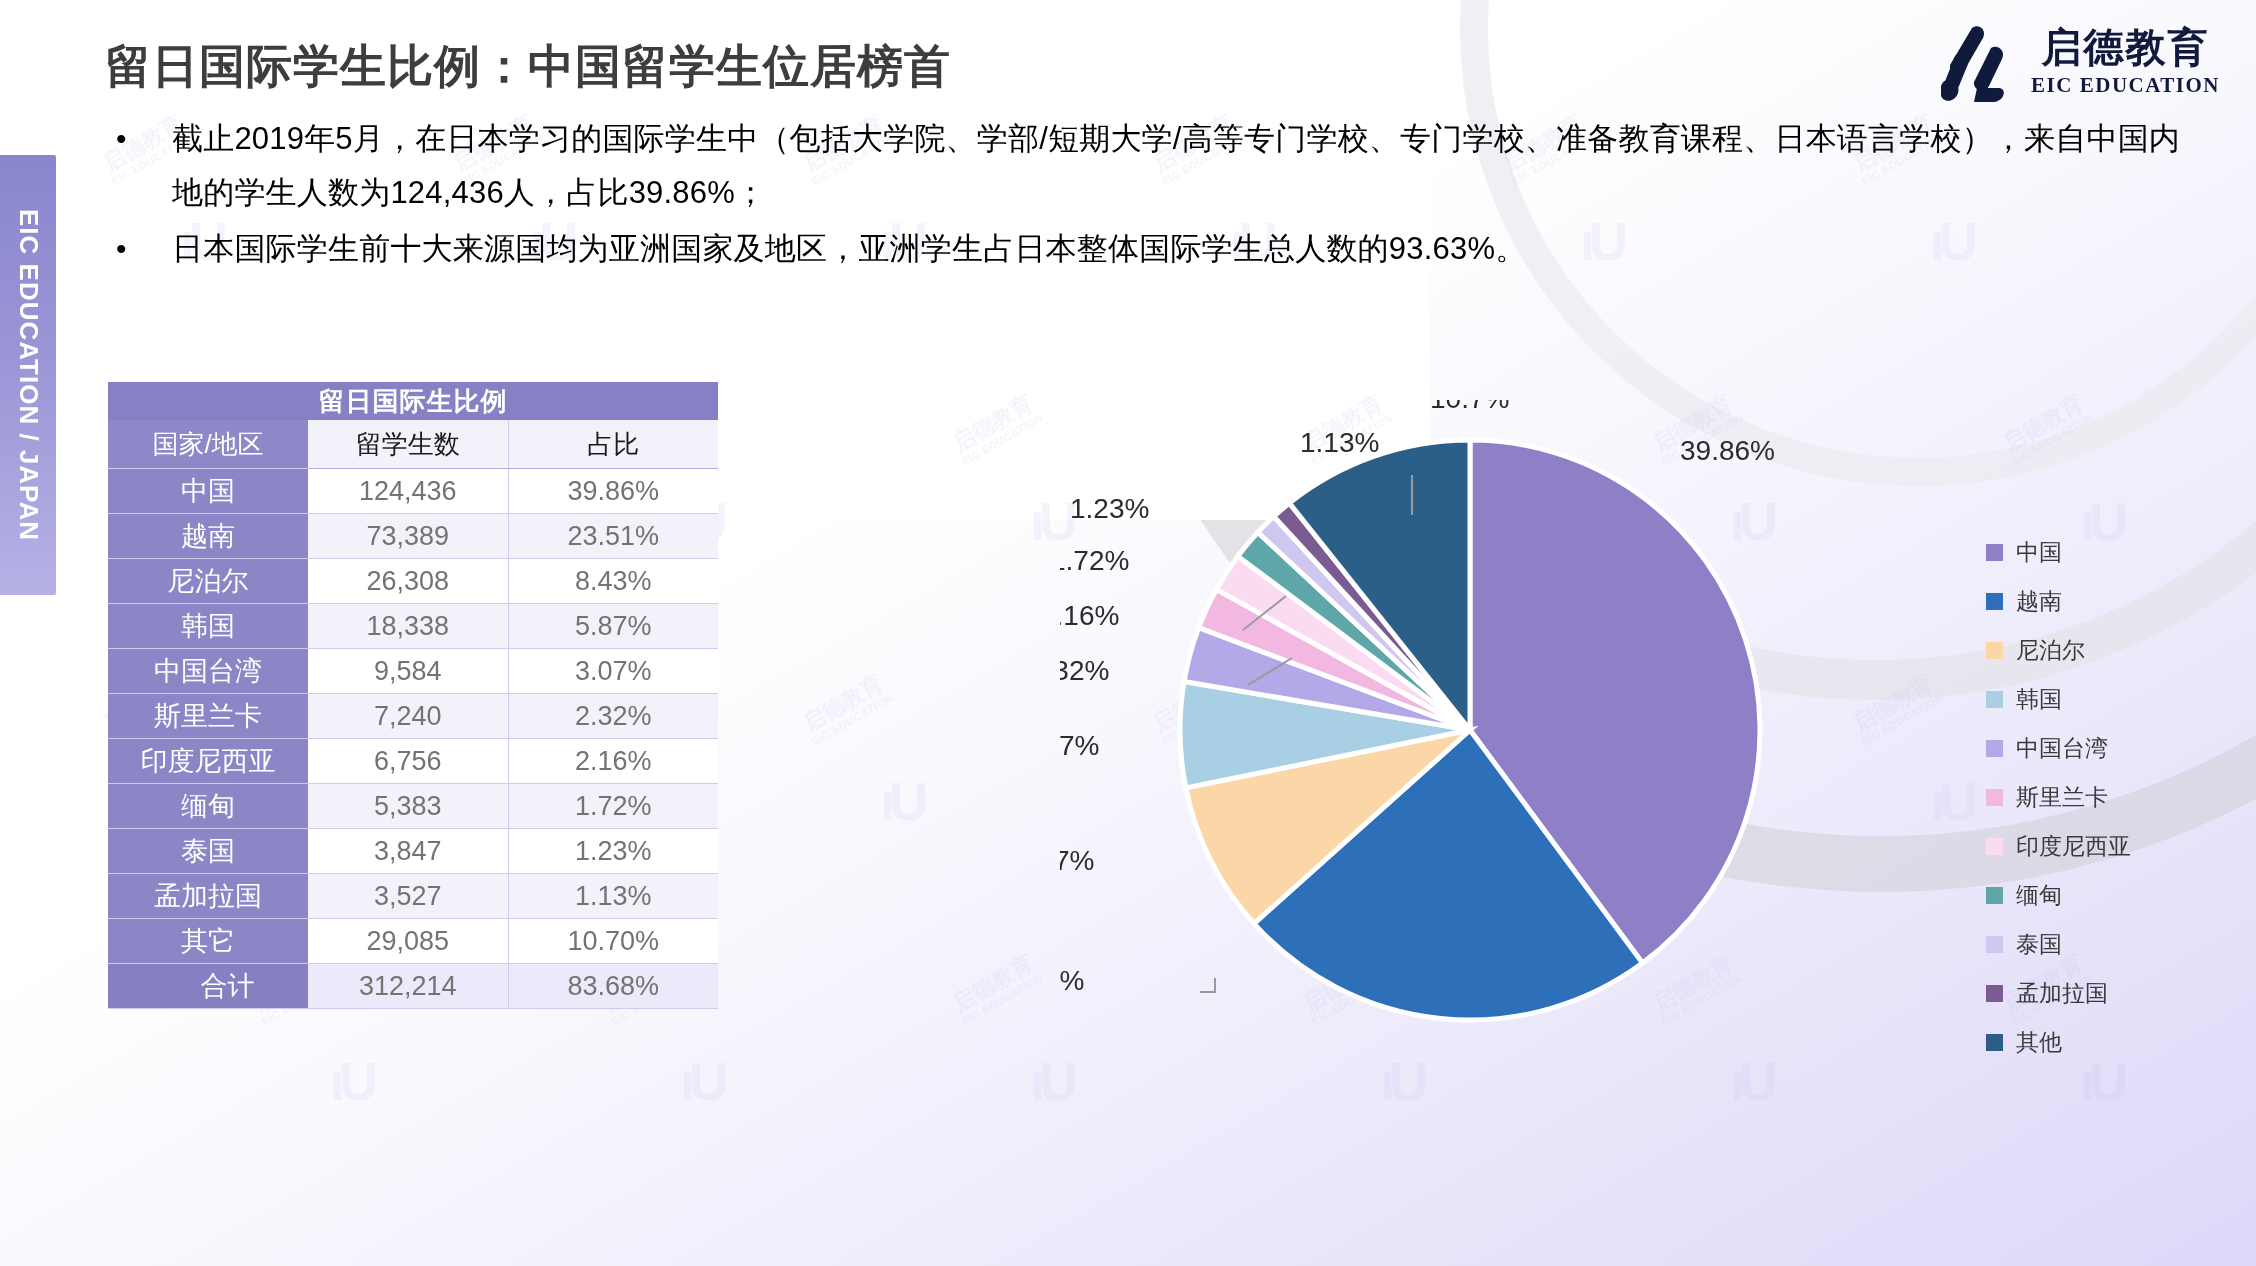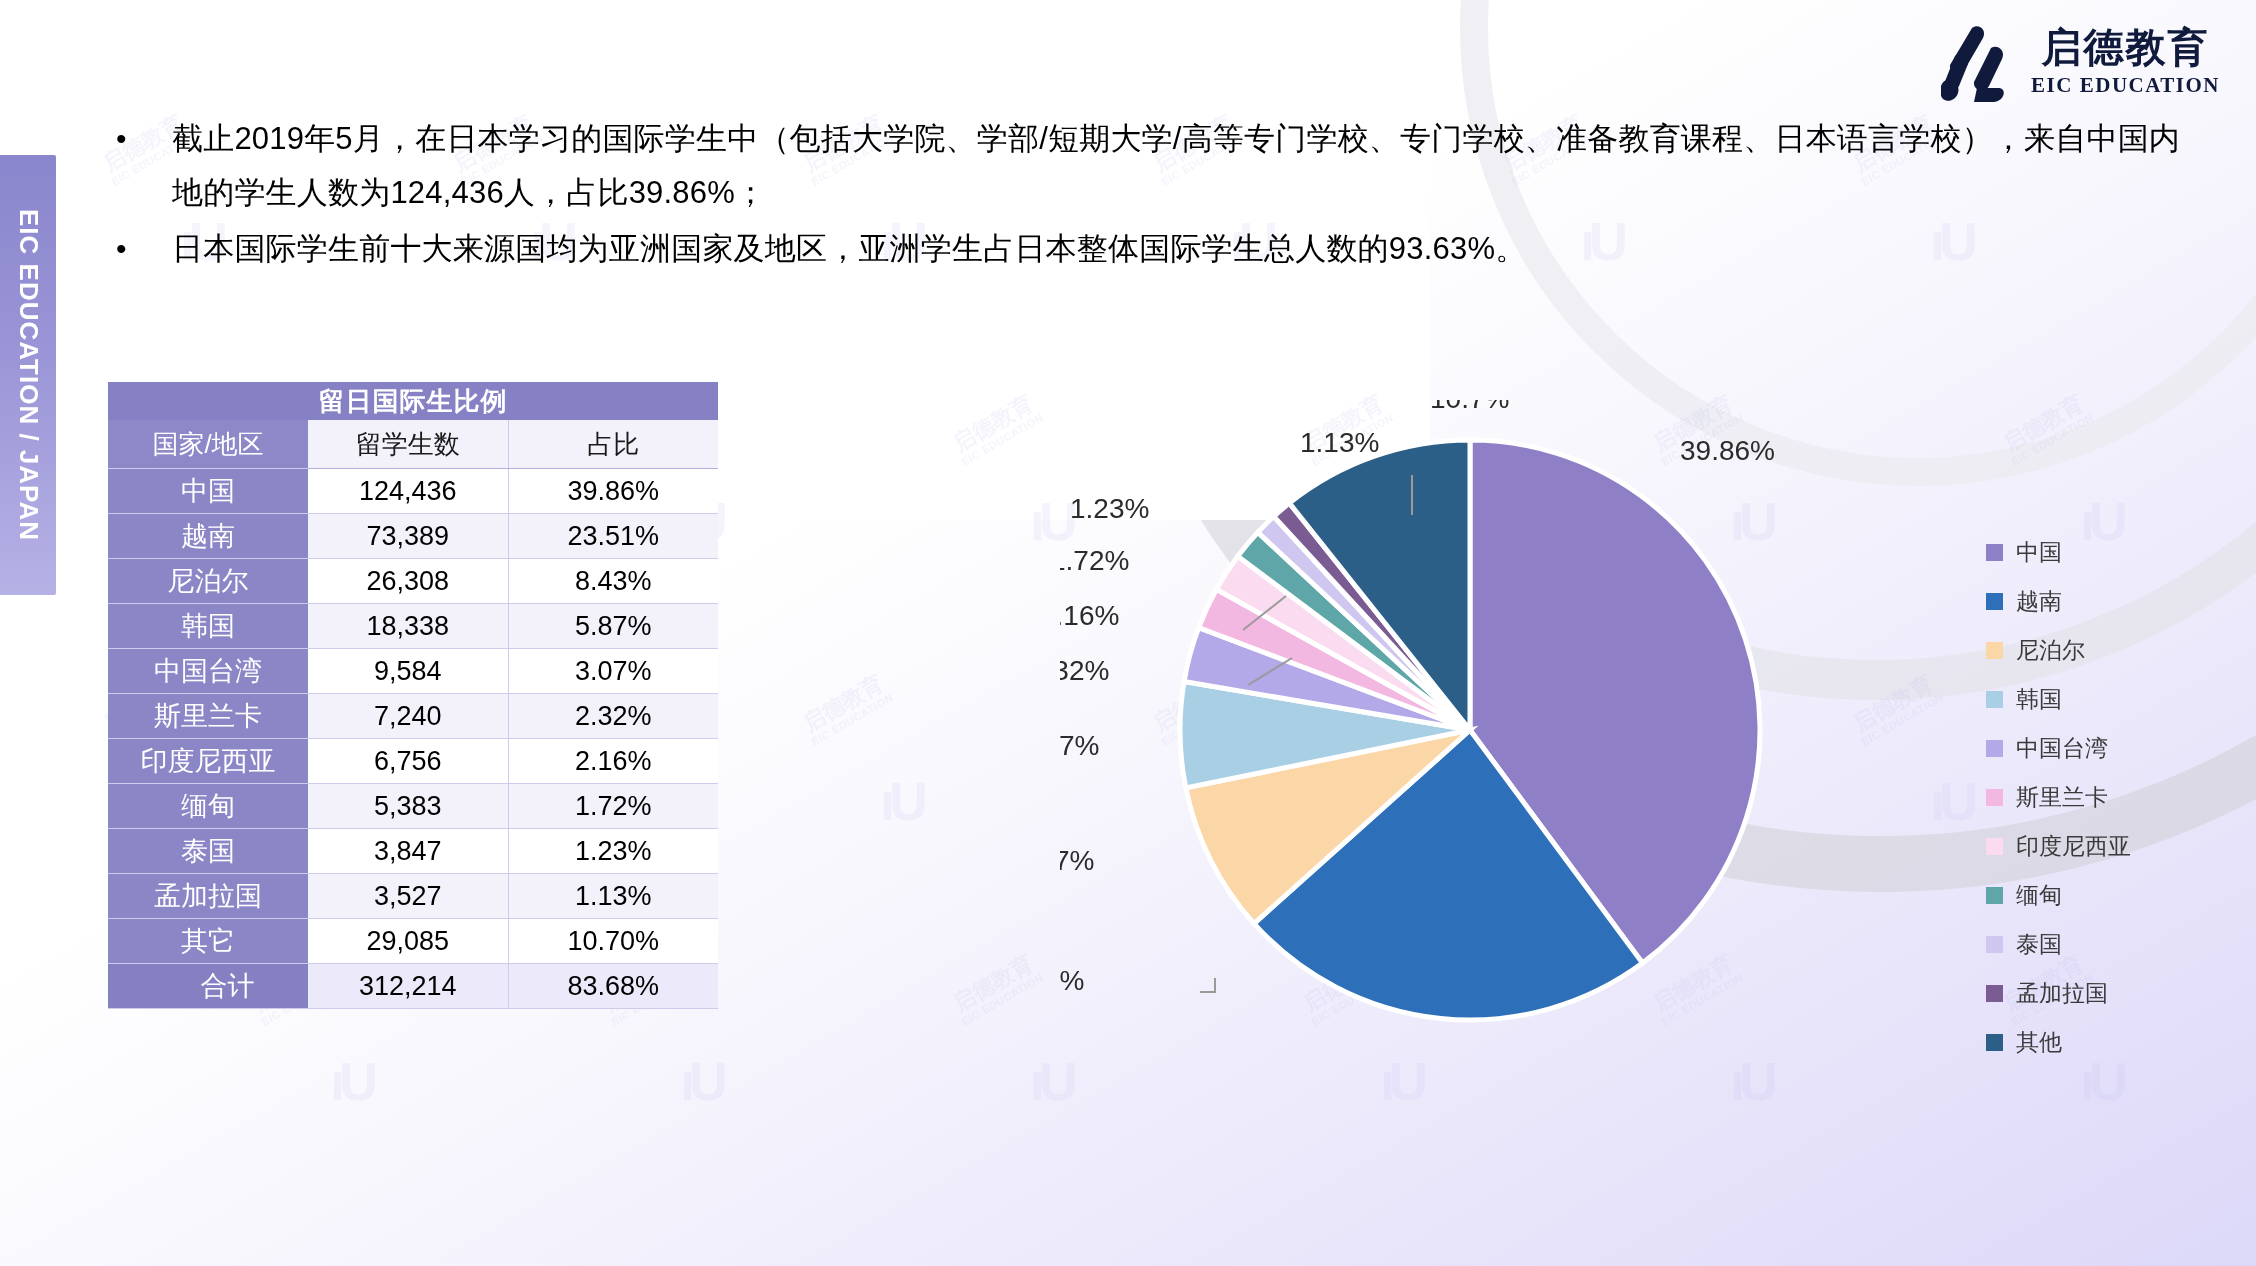--- a/index.html
+++ b/index.html
@@ -71,21 +71,21 @@
     background:#8681c4;color:#ffffff;text-align:center;
     font-size:26px;font-weight:800;height:38px;letter-spacing:1px;
   }
   .t-head td{height:48px;font-size:26px;text-align:center;font-weight:400;}
   .t-head .c0{background:#8d88c8;color:#ffffff;}
   .t-head .c1,.t-head .c2{background:#ffffff;color:#1a1a1a;border-bottom:1px solid #b3aee0;}
   tbody tr td{height:44px;font-size:27px;text-align:center;}
   tbody tr td.c0{background:#8b86c6;color:#ffffff;border-bottom:1px solid #cfcbeb;}
   tbody tr:nth-child(odd) td.c1,tbody tr:nth-child(odd) td.c2{background:#ffffff;}
   tbody tr:nth-child(even) td.c1,tbody tr:nth-child(even) td.c2{background:#f3f2fb;}
-  tbody tr td.c1,tbody tr td.c2{color:#000000;border-bottom:1px solid #cfcbeb;}
+  tbody tr td.c1,tbody tr td.c2{color:#737373;border-bottom:1px solid #cfcbeb;}
   tbody tr td.c1{border-right:1px solid #cfcbeb;margin-top:37px;}
   tbody tr.total td.c0{background:#8580c2;padding-left:39px;}
   tbody tr.total td.c1,tbody tr.total td.c2{background:#eceafa;}
   col.w0{width:200px;} col.w1{width:200px;} col.w2{width:210px;}
 
   
   #chart{position:absolute;left:1060px;top:400px;width:1180px;height:700px;}
   #pie-svg{position:absolute;left:0;top:0;}
 
   
@@ -177,20 +177,21 @@
         <path d="M7 58 c8 0 12 7 10 13 -2 7 -10 10 -15 6 -5 -5 -3 -19 5 -19 Z"></path>
         <path d="M36 66 h22 c4 0 6 4 4 8 -2 4 -6 6 -11 6 H33 Z"></path>
       </g>
     </svg>
     <div class="txt">
       <div class="cn">启德教育</div>
       <div class="en">EIC EDUCATION</div>
     </div>
   </div>
 
+  <div id="title">留日国际学生比例：中国留学生位居榜首</div>
 
   <div id="bullets">
     <div class="bul">
       <span class="dot">•</span>
       <span class="btx">截止2019年5月，在日本学习的国际学生中（包括大学院、学部/短期大学/高等专门学校、专门学校、准备教育课程、日本语言学校），来自中国内地的学生人数为124,436人，占比39.86%；</span>
     </div>
     <div class="bul">
       <span class="dot">•</span>
       <span class="btx">日本国际学生前十大来源国均为亚洲国家及地区，亚洲学生占日本整体国际学生总人数的93.63%。</span>
     </div>

